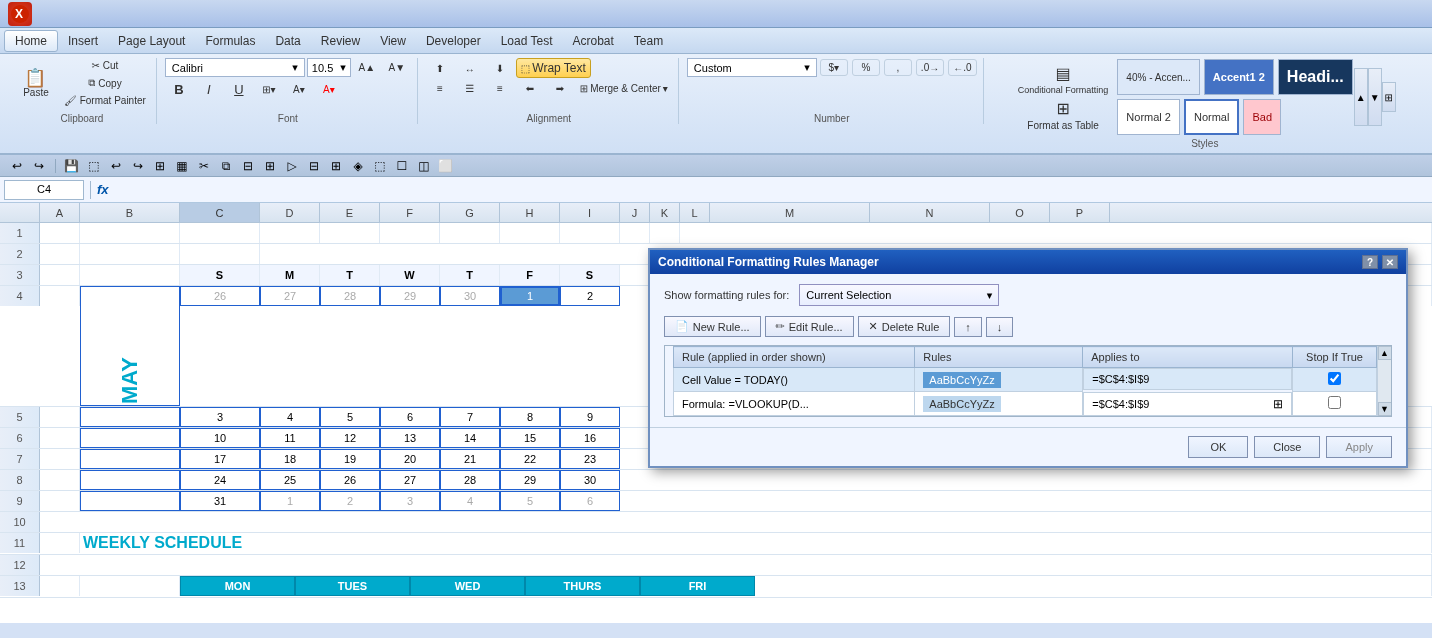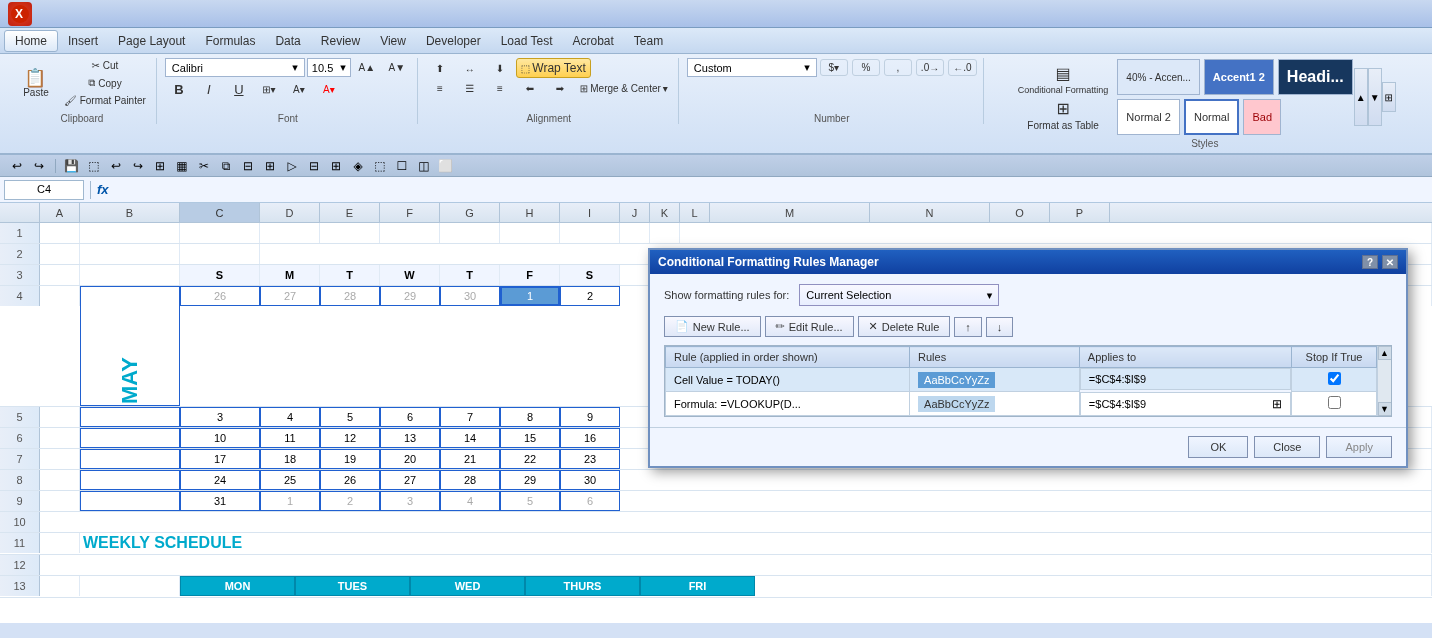--- a/index.html
+++ b/index.html
@@ -370,20 +370,21 @@
       border: 1px solid #b0c0d0;
       display: flex; align-items: center; justify-content: center;
       font-size: 9px;
       cursor: pointer;
     }
     .rules-table-container {
       display: flex;
       border: 1px solid #a0b4c8;
       max-height: 180px;
       overflow: hidden;
+      padding-left: 8px;
     }
     .checkbox-cell {
       text-align: center;
     }
     input[type=checkbox] { cursor: pointer; }
 
     
     .style-cell {
       display: inline-flex;
       align-items: center;

